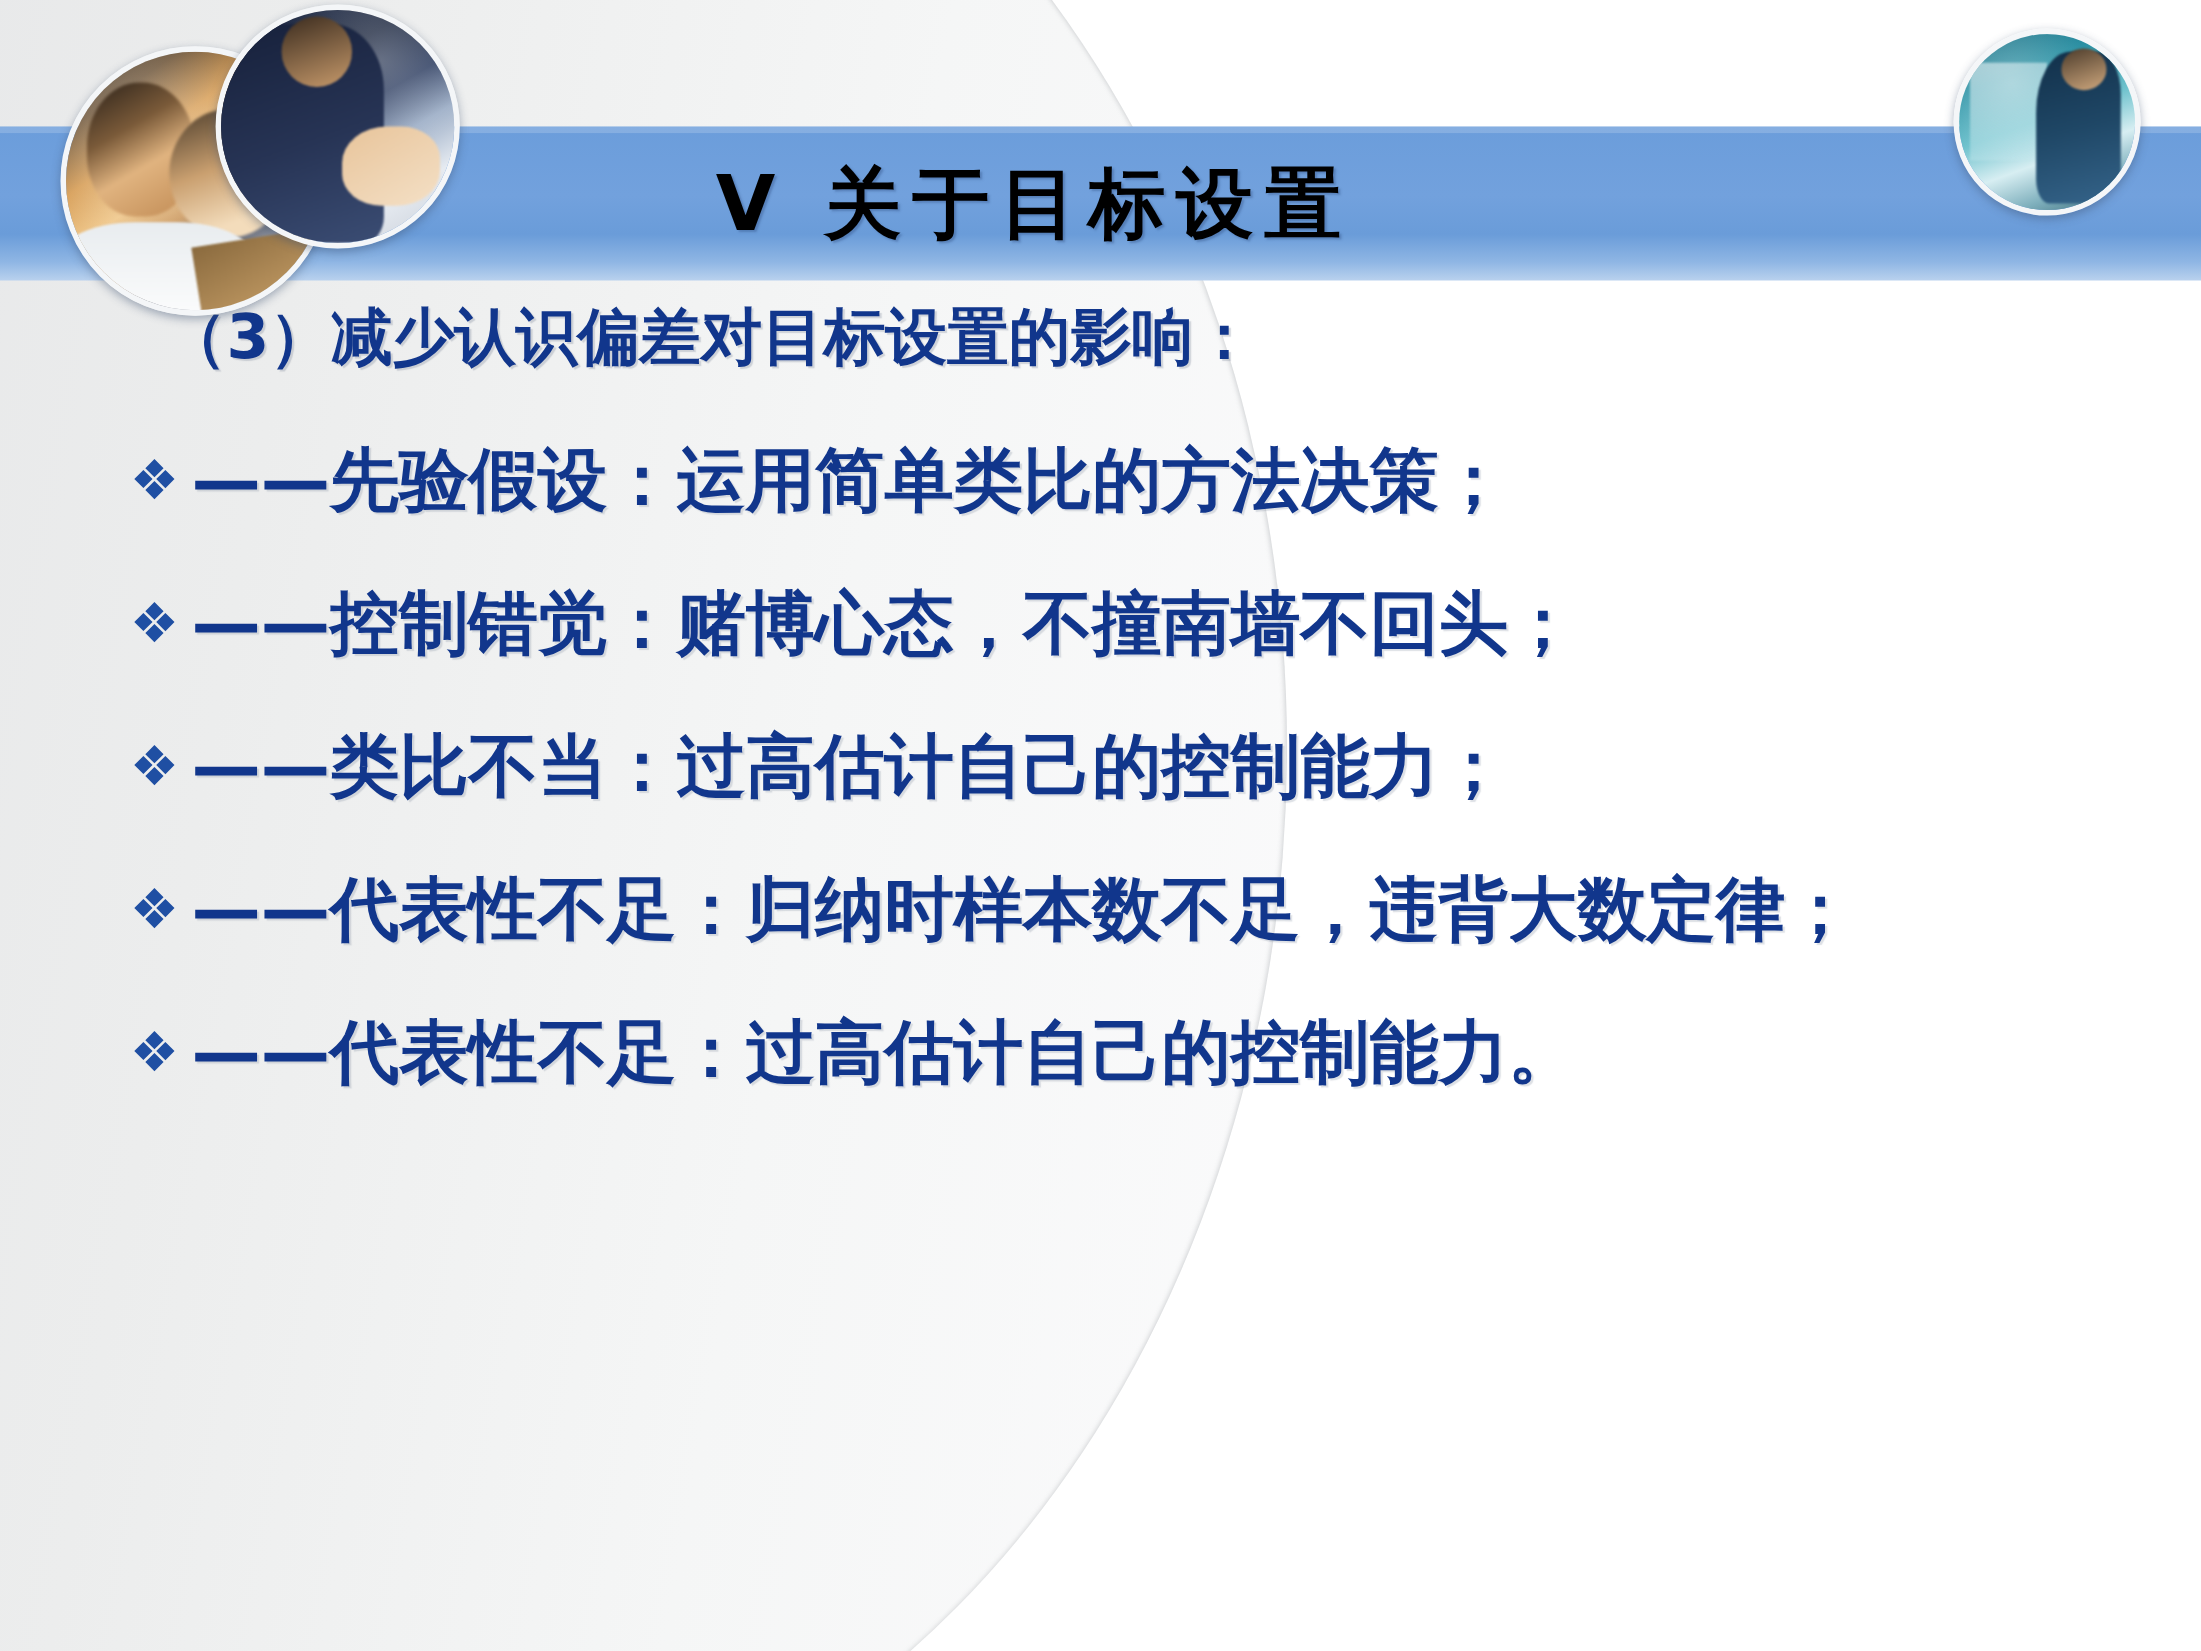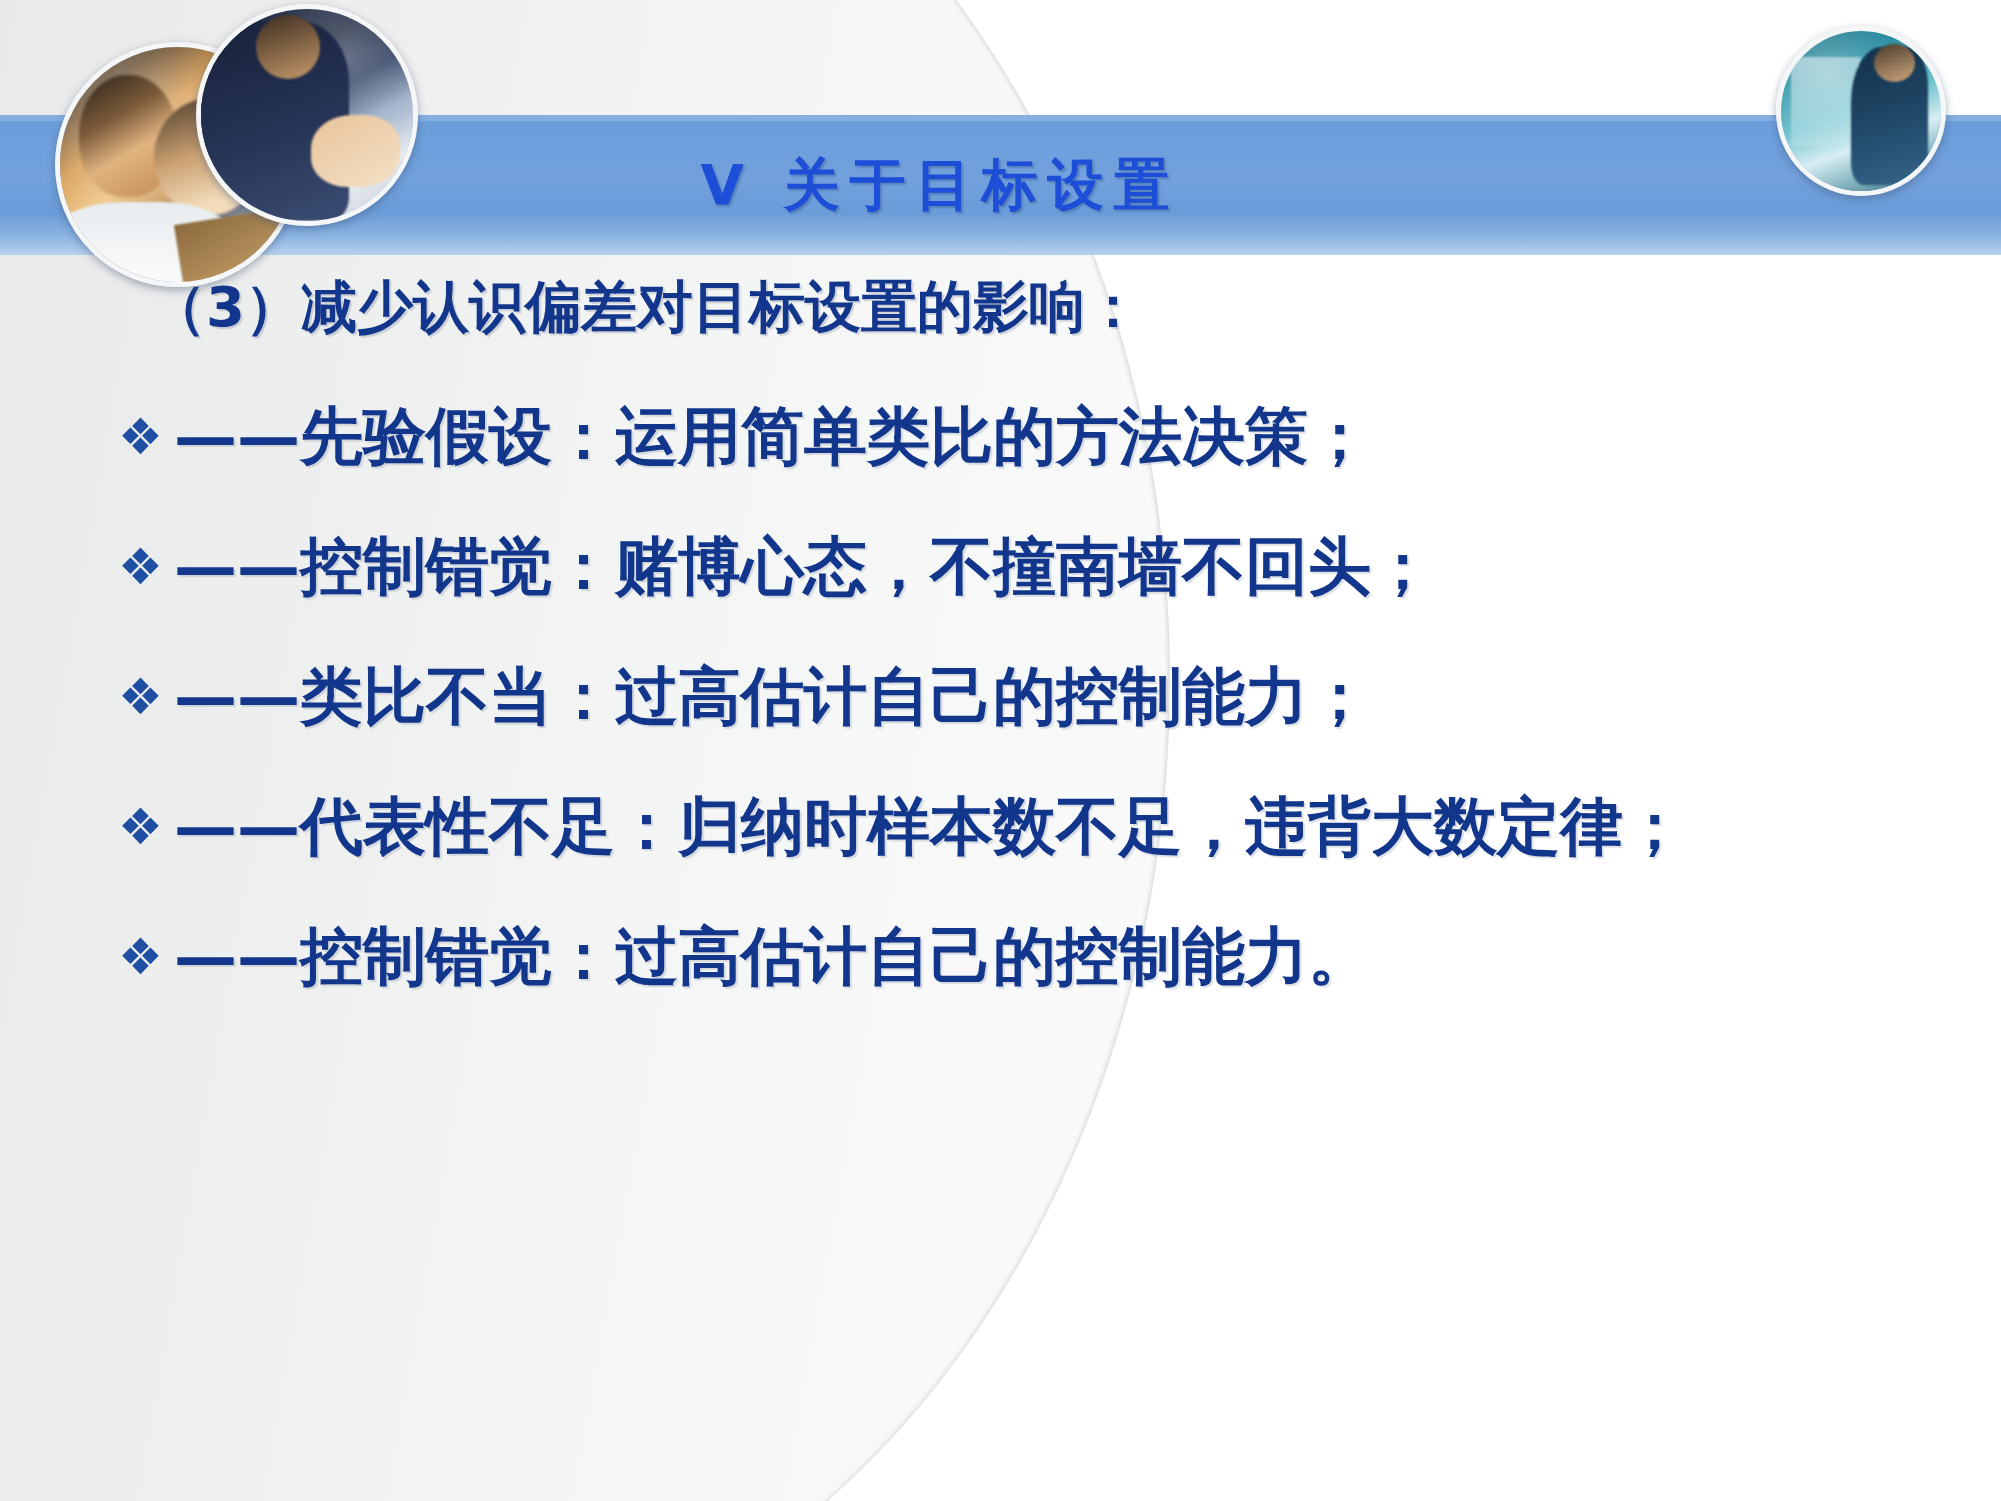--- a/index.html
+++ b/index.html
@@ -40,22 +40,22 @@
   .title-band .band-shine{
     position:absolute;left:0;top:0;width:100%;height:6px;
     background:rgba(255,255,255,.18);
   }
   .title-text{
     position:absolute;
     z-index:5;
     left:0; top:125px;
     width:1880px;
     text-align:center;
-    color:#1d4ed8;
-    font-size:56px;
+    color:#000000;
+    font-size:70px;
     font-weight:bold;
     letter-spacing:10px;
     line-height:120px;
     text-shadow:2px 2px 2px rgba(40,70,120,.35);
     white-space:nowrap;
   }
 
   
   .bubble{
     position:absolute;
@@ -255,17 +255,17 @@
       <span class="bullet-text">——类比不当：过高估计自己的控制能力；</span>
     </div>
 
     <div class="bullet wide">
       <span class="bullet-marker">❖</span>
       <span class="bullet-text">——代表性不足：归纳时样本数不足，违背大数定律；</span>
     </div>
 
     <div class="bullet">
       <span class="bullet-marker">❖</span>
-      <span class="bullet-text">——控制错觉：过高估计自己的控制能力。</span>
+      <span class="bullet-text">——代表性不足：过高估计自己的控制能力。</span>
     </div>
 
   </div>
 </div>
 
 </body></html>

